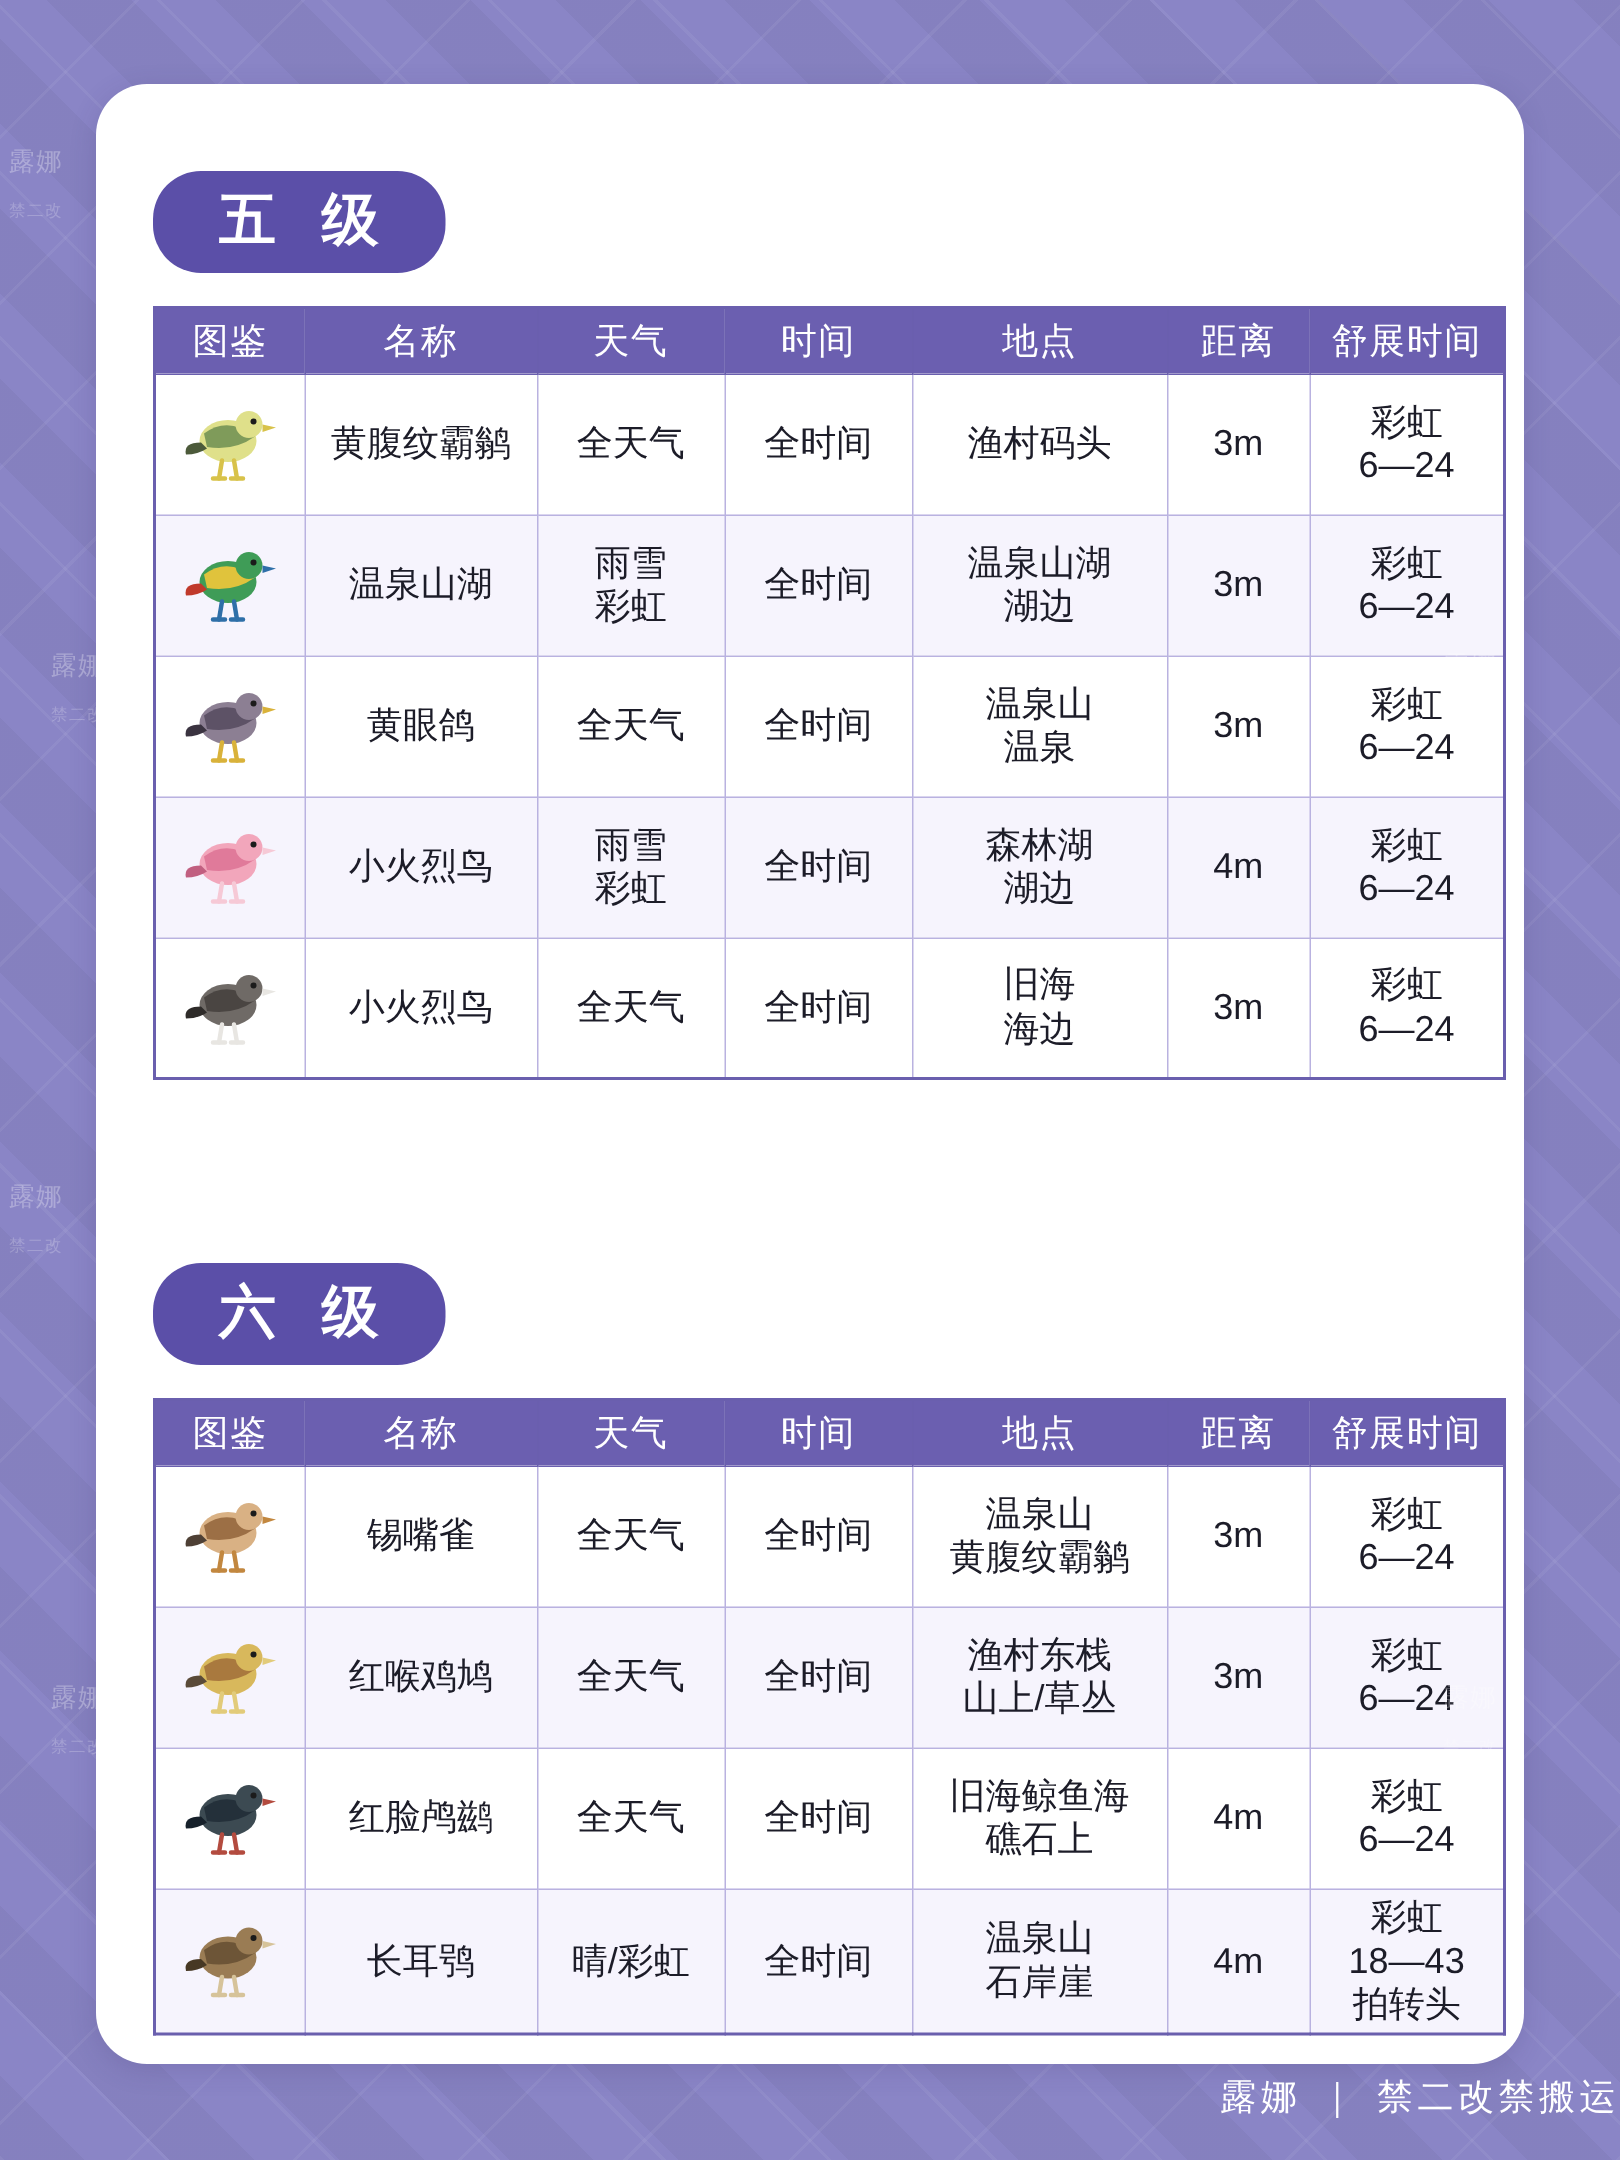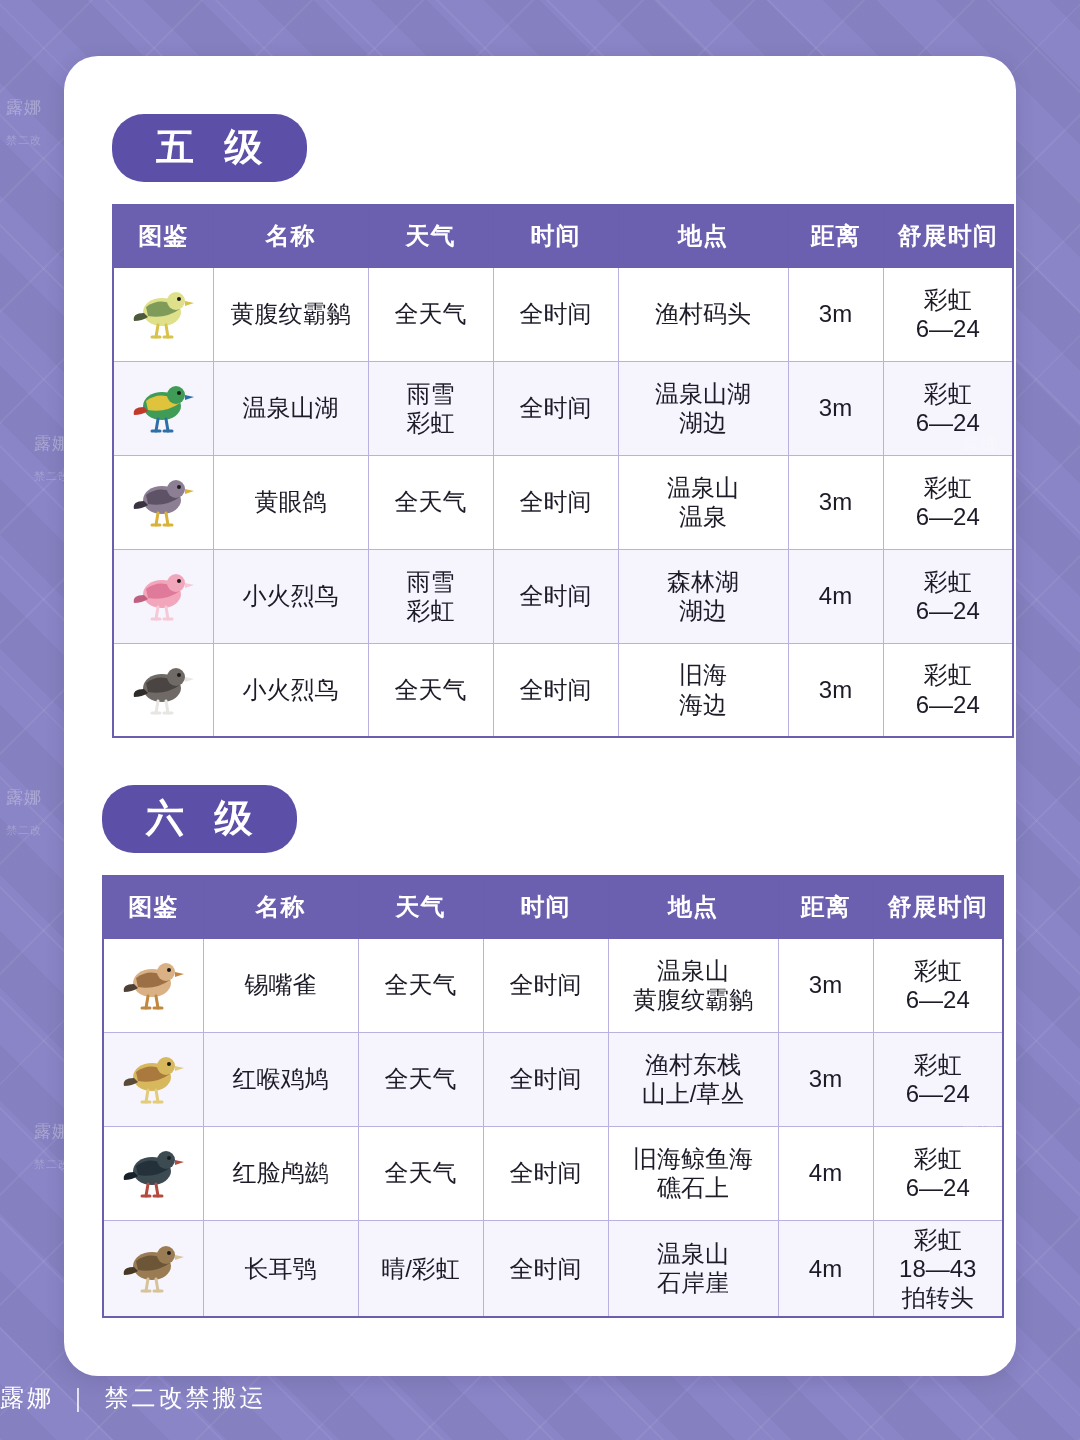--- a/index.html
+++ b/index.html
@@ -69,22 +69,22 @@
     border-collapse: collapse;
     margin: 22px 0 0 38px;
     width: 875px;
     table-layout: fixed;
     border: 2px solid #6a5fae;
   }
   table.bird-table th {
     background: #6b5fb0;
     color: #ffffff;
     font-size: 24px;
-    font-weight: bold;
-    height: 62px;
+    font-weight: normal;
+    height: 44px;
     border: 1px solid #6a5fae;
     letter-spacing: 1px;
   }
   table.bird-table td {
     border: 1px solid #b9b2e0;
     text-align: center;
     font-size: 24px;
     color: #1c1c28;
     background: #ffffff;
     height: 94px;
@@ -106,35 +106,35 @@
     width: 70px; height: 70px;
     display: inline-block;
     vertical-align: middle;
   }
   .cellnote { display: block; }
 
   .footer {
     position: absolute;
     left: 0; bottom: 26px;
     width: 100%;
-    text-align: left;
+    text-align: right;
     color: #ffffff;
     font-size: 24px;
     letter-spacing: 3px;
     z-index: 4;
   }
   .fsep { margin: 0 12px; }
 </style>
 </head>
 <body>
 
 <div class="bg-pattern"></div>
 
 <div class="card">
-  <div class="section" id="section-0" style="top:58px;margin-left:10px;">
+  <div class="section" id="section-0" style="top:58px;">
     <div class="pill">五 级</div>
     <table class="bird-table">
       <colgroup>
         <col class="col-pic">
           <col class="col-name">
           <col class="col-weather">
           <col class="col-time">
           <col class="col-place">
           <col class="col-dist">
           <col class="col-stretch">
@@ -279,21 +279,21 @@
             <td>3m</td>
             <td>
               <span class="cellnote">彩虹</span>
               <span class="cellnote">6—24</span>
             </td>
           </tr>
         </tbody>
     </table>
   </div>
 
-  <div class="section" id="section-1" style="top:729px;">
+  <div class="section" id="section-1" style="top:786px;">
     <div class="pill">六 级</div>
     <table class="bird-table">
       <colgroup>
         <col class="col-pic">
           <col class="col-name">
           <col class="col-weather">
           <col class="col-time">
           <col class="col-place">
           <col class="col-dist">
           <col class="col-stretch">

